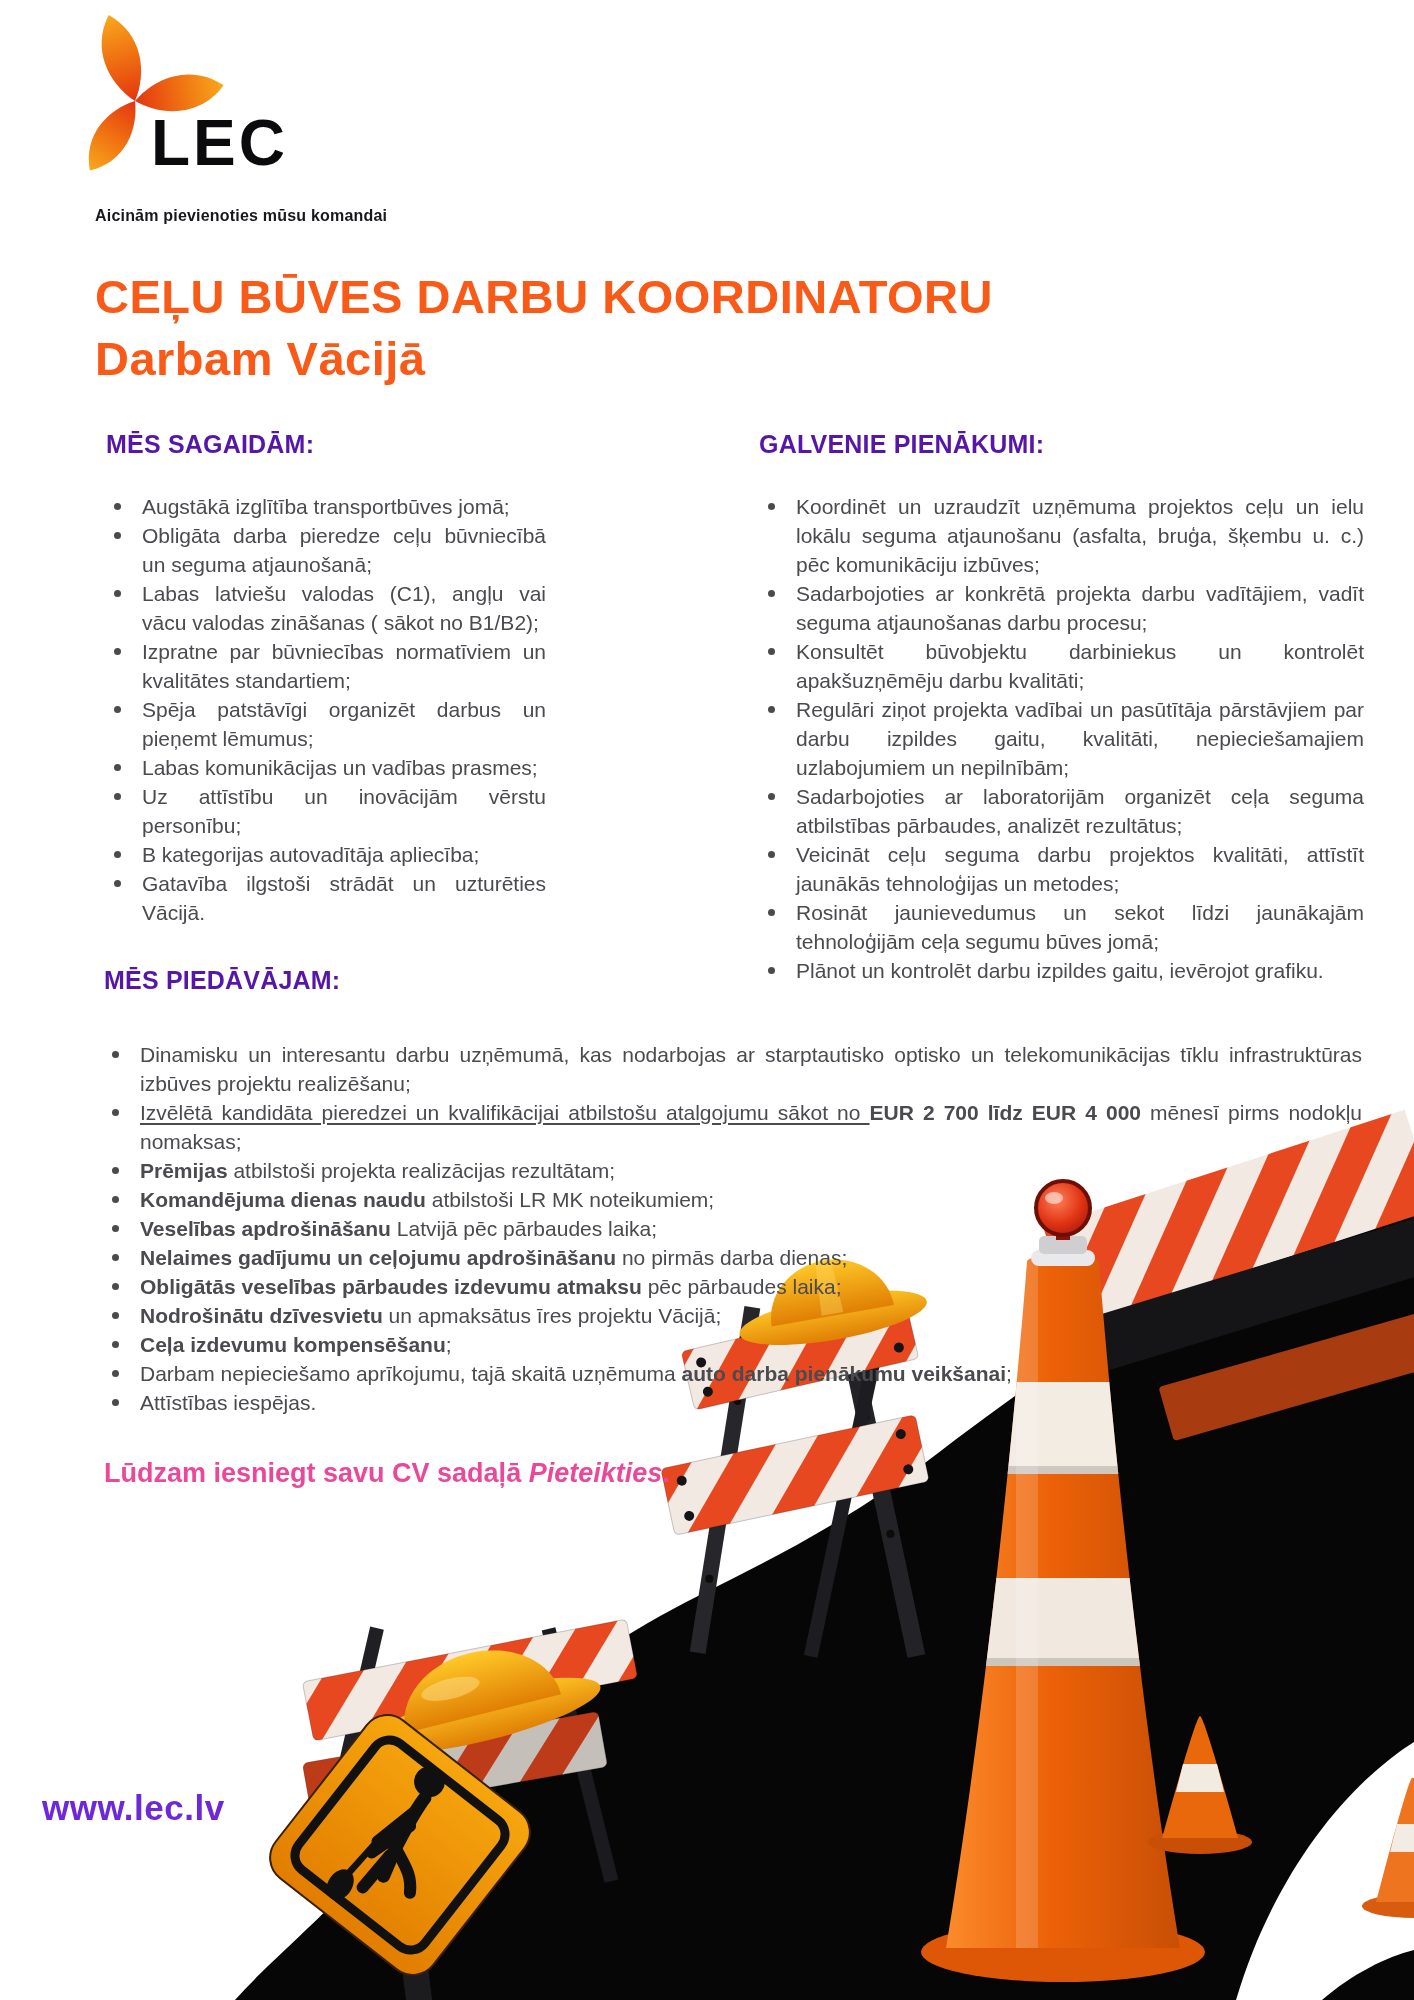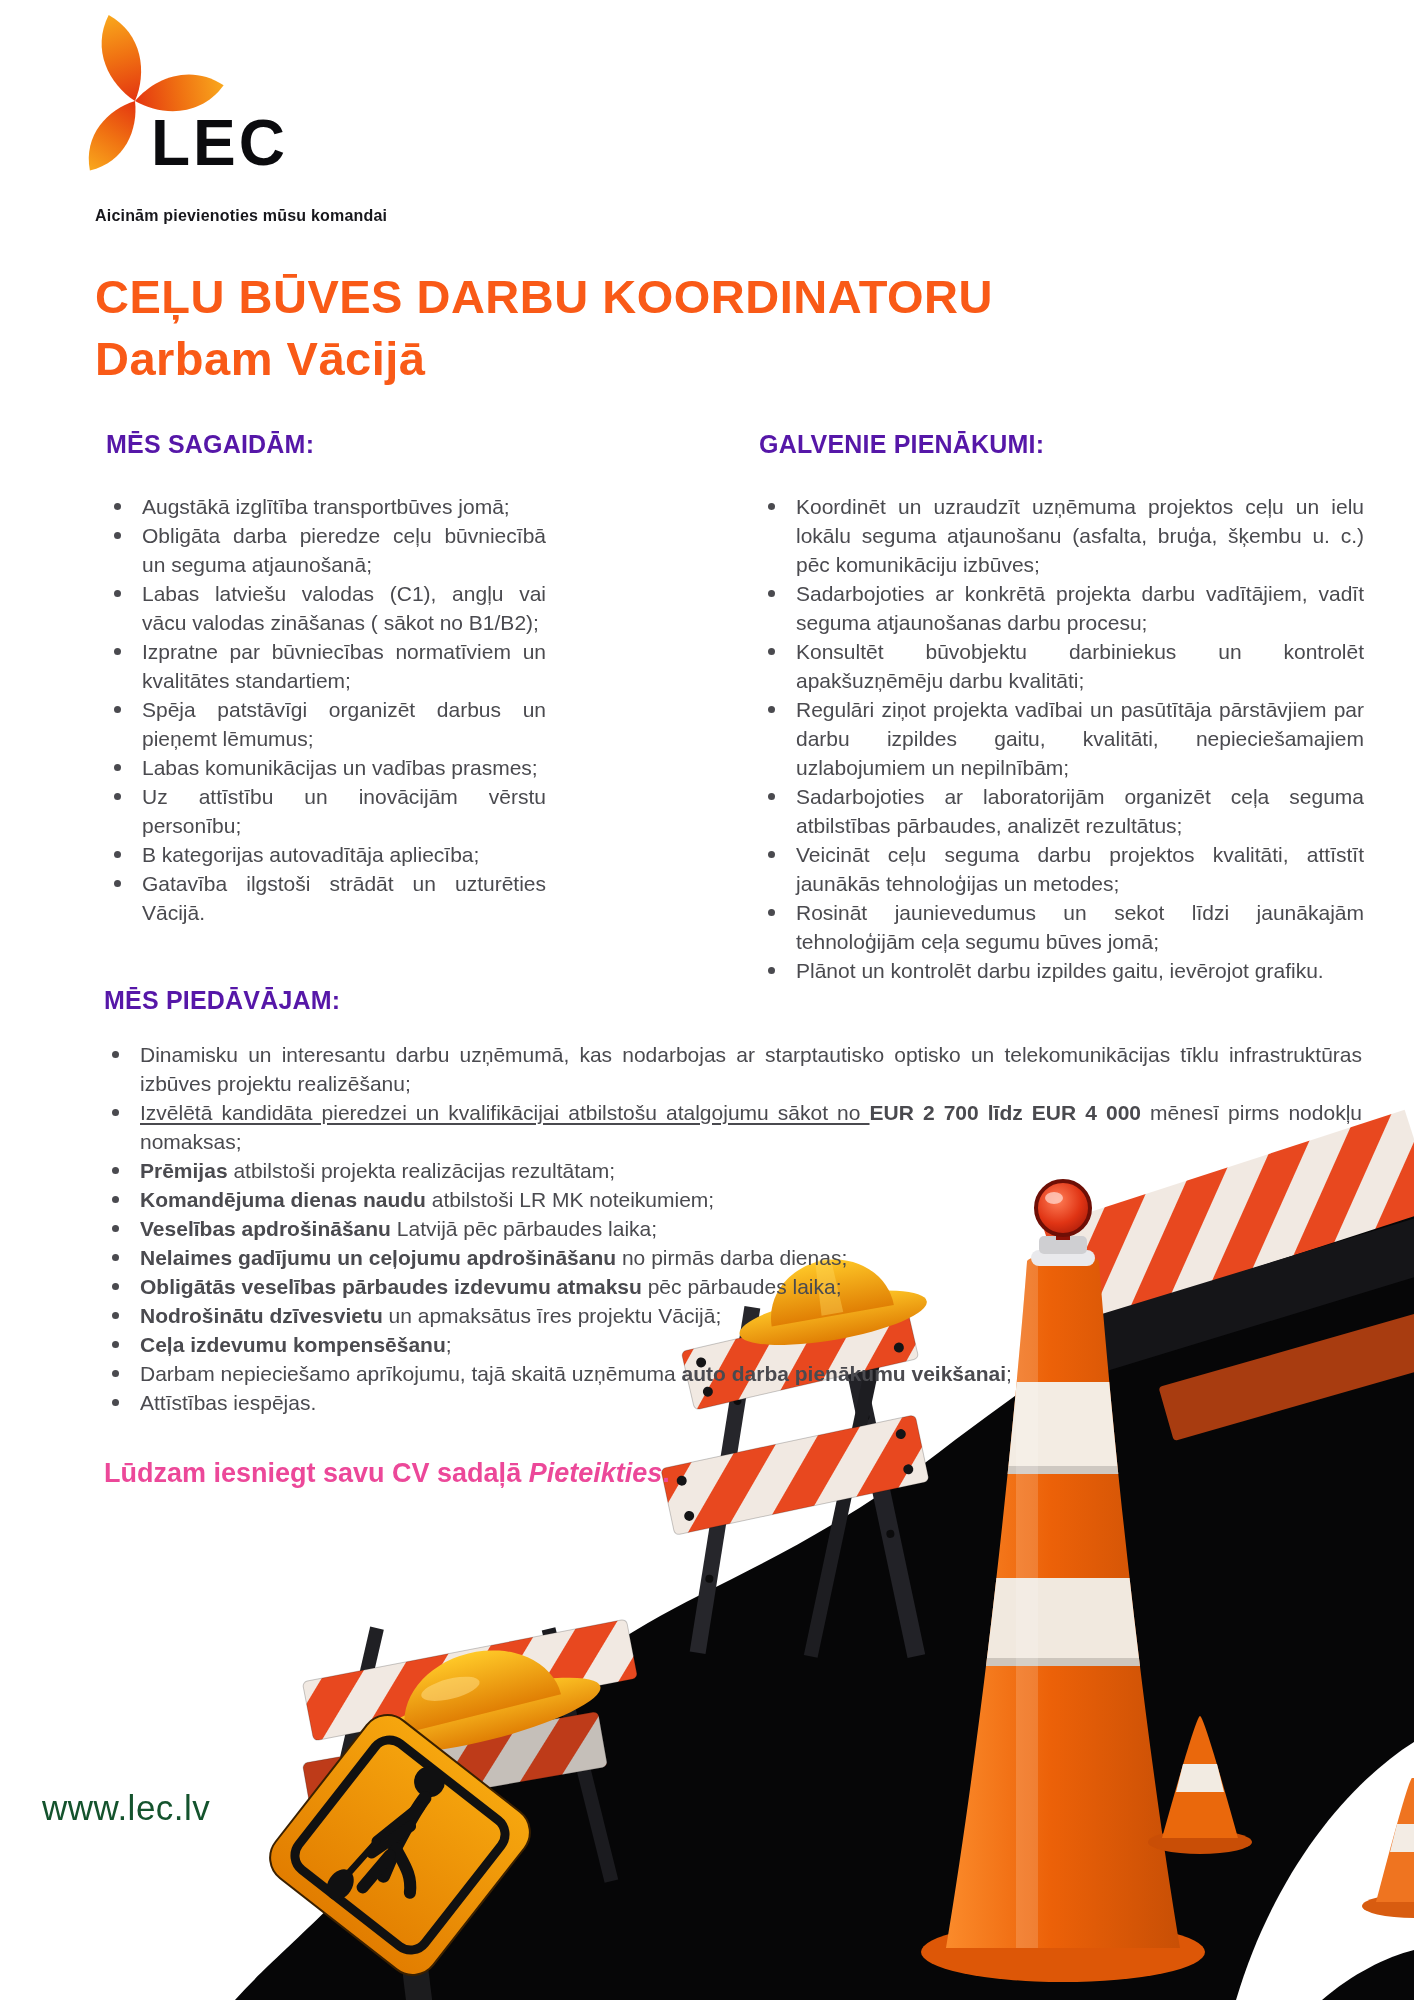--- a/index.html
+++ b/index.html
@@ -23,21 +23,21 @@
     font-size:47px;font-weight:800;line-height:62px;letter-spacing:.5px;
     color:#F95A17;z-index:2;margin-top:8px;
   }
   
   .sec-heading{
     position:absolute;
     font-size:25px;font-weight:800;color:#5617A8;letter-spacing:.2px;z-index:2;
   }
   #h-expect{left:106px;top:430px;}
   #h-duties{left:759px;top:430px;}
-  #h-offer{left:104px;top:986px;}
+  #h-offer{left:104px;top:966px;}
   
   ul.blist{
     position:absolute;list-style:none;margin:0;padding:0;z-index:2;
     font-size:21px;line-height:29px;color:#4A4A4F;
   }
   ul.blist li{
     position:relative;padding-left:36px;margin:0;
     text-align:justify;
   }
   ul.blist li::before{
@@ -50,21 +50,21 @@
   .seg-b{font-weight:700;}
   .seg-u{text-decoration:underline;text-underline-offset:3px;}
   
   .cta{
     position:absolute;left:104px;top:1458px;
     font-size:27px;font-weight:800;color:#ec4899;z-index:2;
   }
   .cta .cta-em{font-style:italic;}
   .website{
     position:absolute;left:42px;top:1788px;
-    font-size:35px;font-weight:400;color:#14532d;letter-spacing:.5px;z-index:2;
+    font-size:35px;font-weight:700;color:#6d28d9;letter-spacing:.5px;z-index:2;
   }
   
   .scene{
     position:absolute;left:0;top:1000px;width:1414px;height:1000px;
     z-index:1;pointer-events:none;
   }
 </style>
 </head>
 <body>
 

